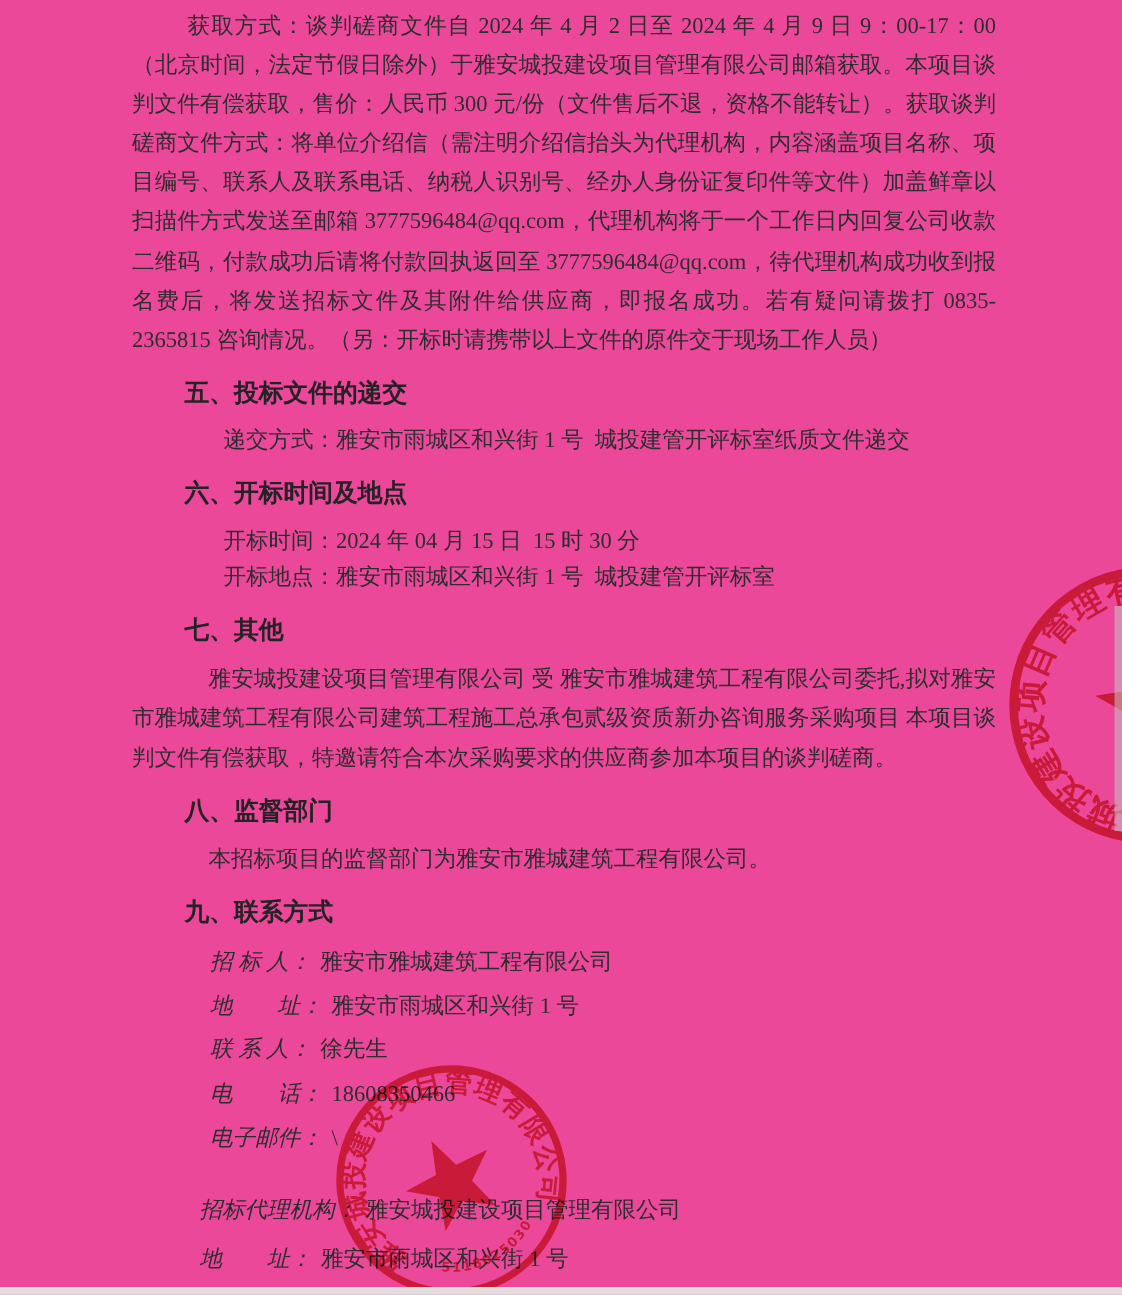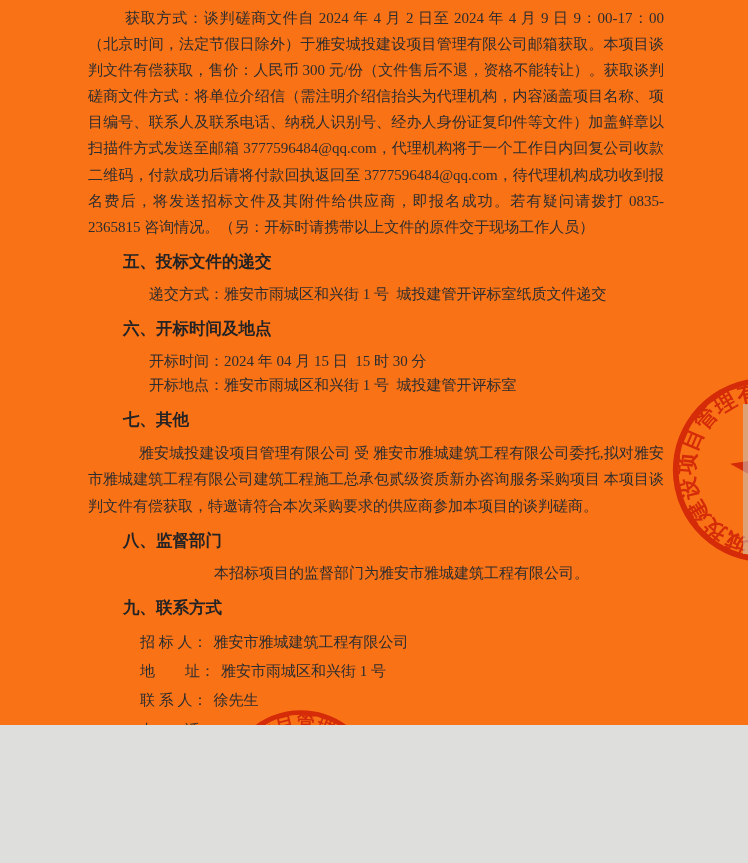--- a/index.html
+++ b/index.html
@@ -1,20 +1,20 @@
 <!DOCTYPE html>
 <html><head>
 <meta charset="utf-8">
 <style>
   html,body { margin:0; padding:0; background:#dededd; }
   .page {
     position:relative;
-    width:748px; height:725px;
+    width:748px; height:858px;
     margin:0 auto;
-    background:#f97316;
+    background:#ec4899;
     overflow:hidden;
     font-family:"Liberation Serif","DejaVu Serif",serif;
     color:#2d2d2f;
   }
   .content {
     position:absolute; left:88px; top:5px; width:576px;
   }
   .para {
     font-size:15px; line-height:26.1px;
     text-align:justify; text-justify:inter-ideograph;
@@ -29,27 +29,27 @@
   }
   .subline {
     font-size:15px; line-height:24.8px;
     margin:0 0 0 61px;
     white-space:pre-wrap;
   }
   .para-body {
     font-size:15px; line-height:26.2px;
     text-align:justify; text-indent:51px; margin:0;
   }
-  .supervise { margin-left:51px;text-align:center; }
+  .supervise { margin-left:51px; }
   .crow {
     font-size:15px; line-height:29.4px;
     margin:0 0 0 52px;
     white-space:pre-wrap;
   }
-  .crow .clabel { white-space:pre; }
+  .crow .clabel { white-space:pre;font-style:italic; }
   .crow .cvalue { margin-left:6px; }
   .agency-block { margin-top:16px; }
   .agency-block .crow { margin-left:45px; line-height:33.5px; }
   
   .seal {
     position:absolute;
     opacity:0.82;
     mix-blend-mode:multiply;
     pointer-events:none;
   }

